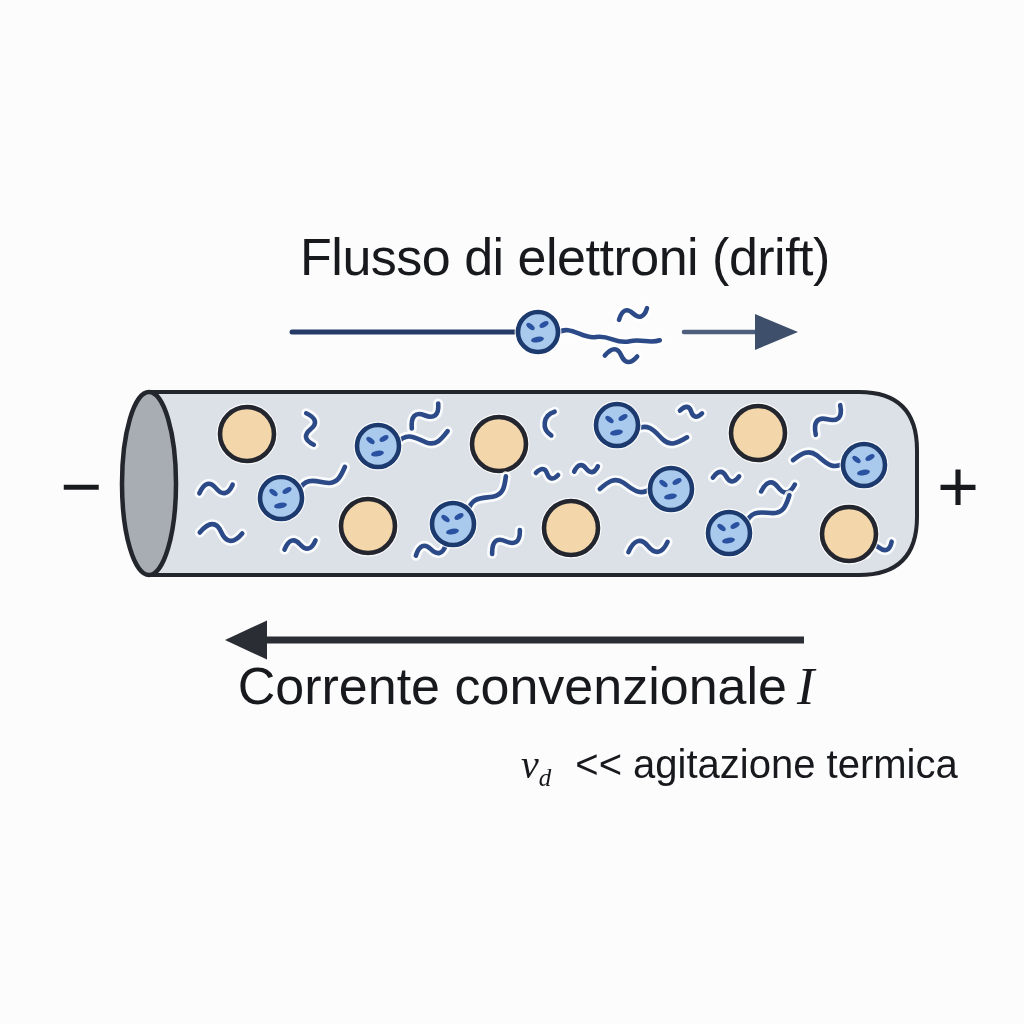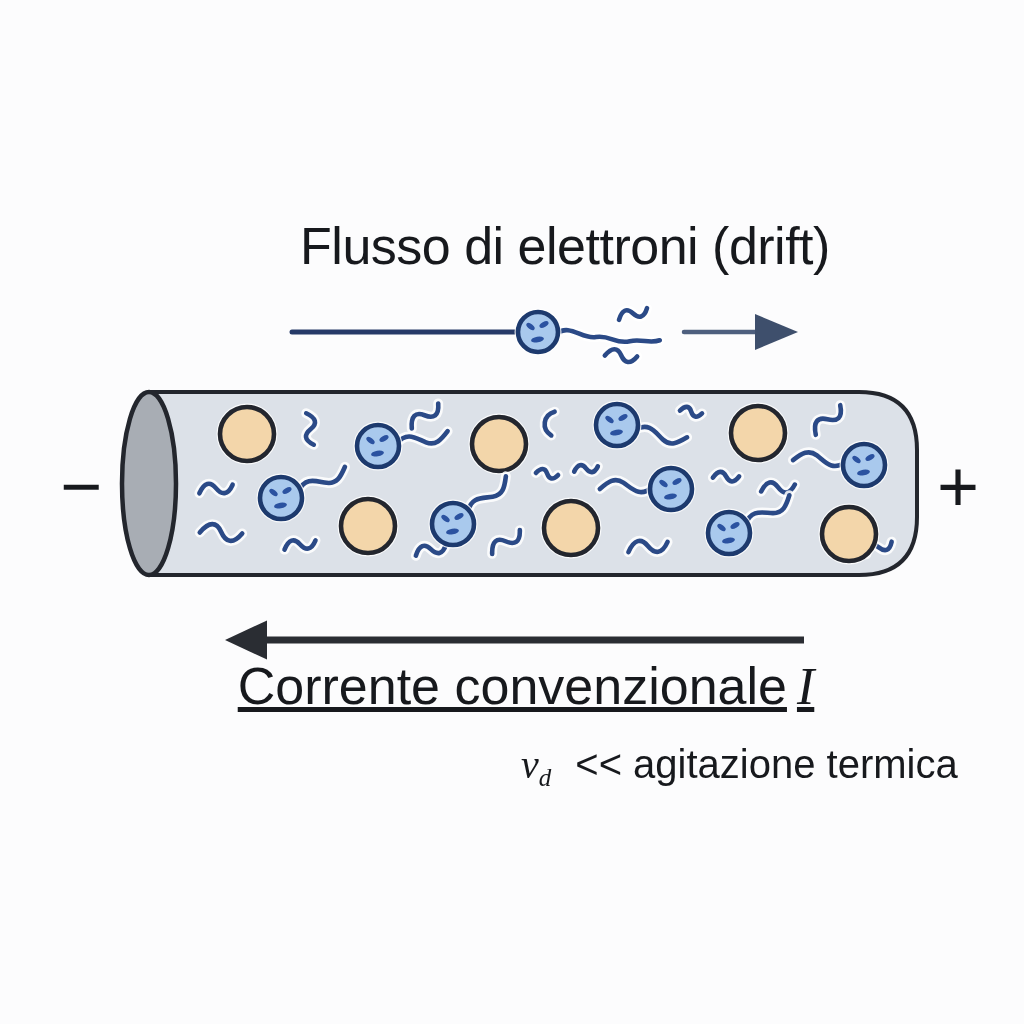--- a/index.html
+++ b/index.html
@@ -4,26 +4,26 @@
 <style>
   html,body{margin:0;padding:0;background:#fff;}
   .stage{
     position:relative;width:1024px;height:1024px;overflow:hidden;
     background:var(--bg,#fcfcfd);
     font-family:"Liberation Sans","DejaVu Sans",sans-serif;
     color:var(--text,#17191d);
   }
   svg{position:absolute;left:0;top:0;}
   .title{
-    position:absolute;left:160px;top:216px;width:810px;
+    position:absolute;left:160px;top:227px;width:810px;
     text-align:center;font-size:52px;letter-spacing:-0.5px;white-space:nowrap;
   }
   .current-label{
     position:absolute;left:120px;top:656px;width:812px;
-    text-align:center;font-size:52px;white-space:nowrap;text-decoration:underline;
+    text-align:center;font-size:52px;white-space:nowrap;
   }
   .serif-sym{
     font-family:"Liberation Serif","DejaVu Serif",serif;
     font-style:italic;margin-left:10px;
   }
   .note{
     position:absolute;left:521px;top:741px;font-size:40px;white-space:nowrap;
   }
   .note .serif-sym{margin-left:0;}
   .note sub{

